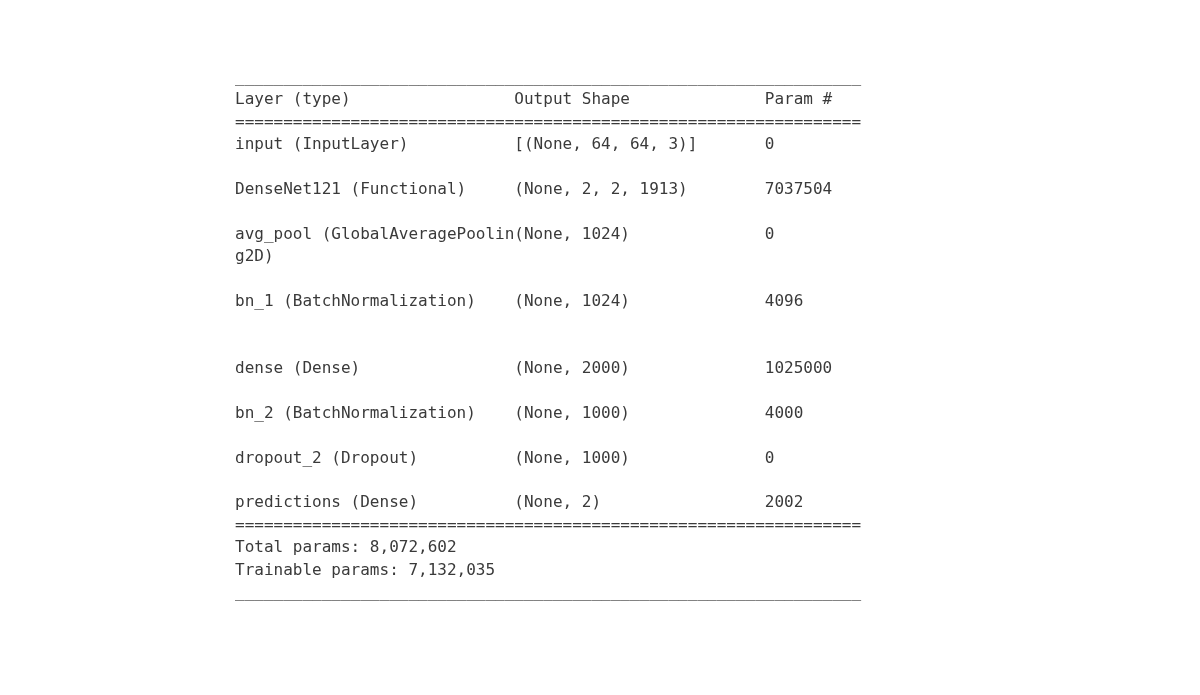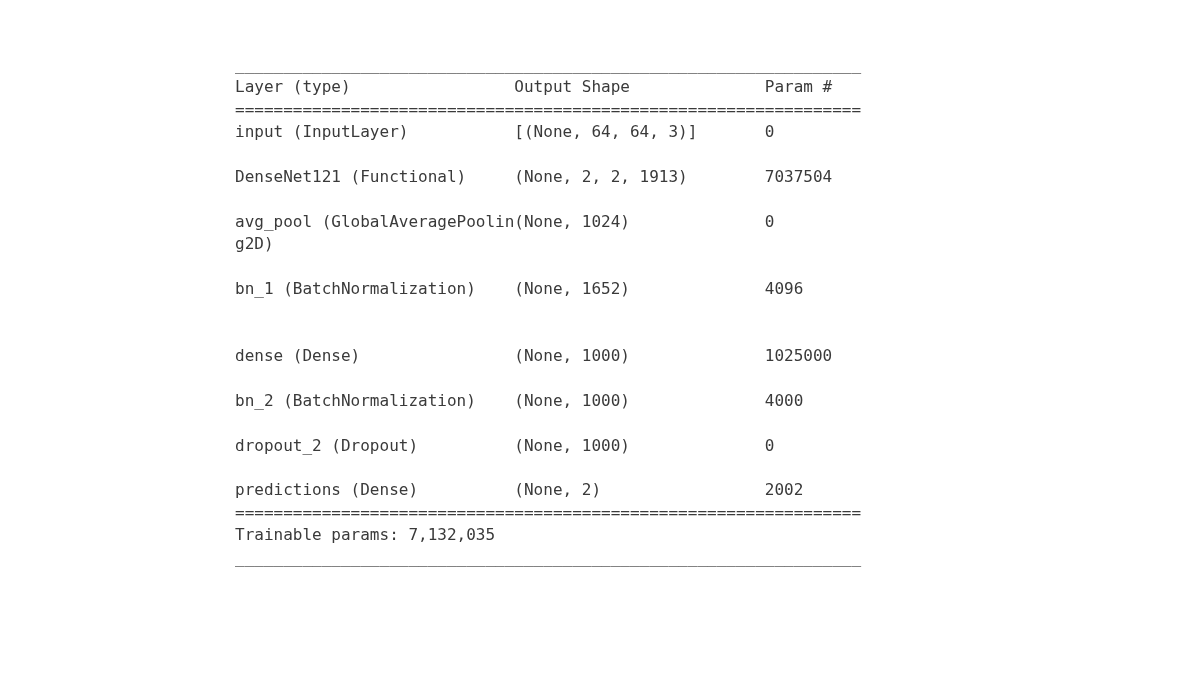--- a/index.html
+++ b/index.html
@@ -10,21 +10,21 @@
     body {
       background: #ffffff;
       font-family: "Consolas", "Menlo", "DejaVu Sans Mono", "Liberation Mono", monospace;
       font-size: 16px;
       color: #333333;
       width: 1200px;
       height: 695px;
       padding: 50px 0 0 0;
     }
     .summary-container {
-      margin: 4px auto;
+      margin: 16px auto;
       width: 730px;
     }
     .summary-line {
       white-space: pre;
       line-height: 1.4;
       color: #3a3a3a;
     }
     pre.summary-line {
       font-family: inherit;
     }
@@ -38,28 +38,29 @@
   <pre class="summary-line">=================================================================</pre>
 
   <div id="layers-body">
       <pre class="summary-line">input (InputLayer)           [(None, 64, 64, 3)]       0         </pre>
       <pre class="summary-line"> </pre>
       <pre class="summary-line">DenseNet121 (Functional)     (None, 2, 2, 1913)        7037504   </pre>
       <pre class="summary-line"> </pre>
       <pre class="summary-line">avg_pool (GlobalAveragePoolin(None, 1024)              0         
 g2D)                                                             </pre>
       <pre class="summary-line"> </pre>
-      <pre class="summary-line">bn_1 (BatchNormalization)    (None, 1652)              4096      </pre>
+      <pre class="summary-line">bn_1 (BatchNormalization)    (None, 1024)              4096      </pre>
       <pre class="summary-line"> </pre>
       <pre class="summary-line"> </pre>
-      <pre class="summary-line">dense (Dense)                (None, 1000)              1025000   </pre>
+      <pre class="summary-line">dense (Dense)                (None, 2000)              1025000   </pre>
       <pre class="summary-line"> </pre>
       <pre class="summary-line">bn_2 (BatchNormalization)    (None, 1000)              4000      </pre>
       <pre class="summary-line"> </pre>
       <pre class="summary-line">dropout_2 (Dropout)          (None, 1000)              0         </pre>
       <pre class="summary-line"> </pre>
       <pre class="summary-line">predictions (Dense)          (None, 2)                 2002      </pre>
     </div>
 
   <pre class="summary-line">=================================================================</pre>
+  <pre class="summary-line">Total params: 8,072,602</pre>
   <pre class="summary-line">Trainable params: 7,132,035</pre>
   <pre class="summary-line">_________________________________________________________________</pre>
 </div>
 
 </body></html>

